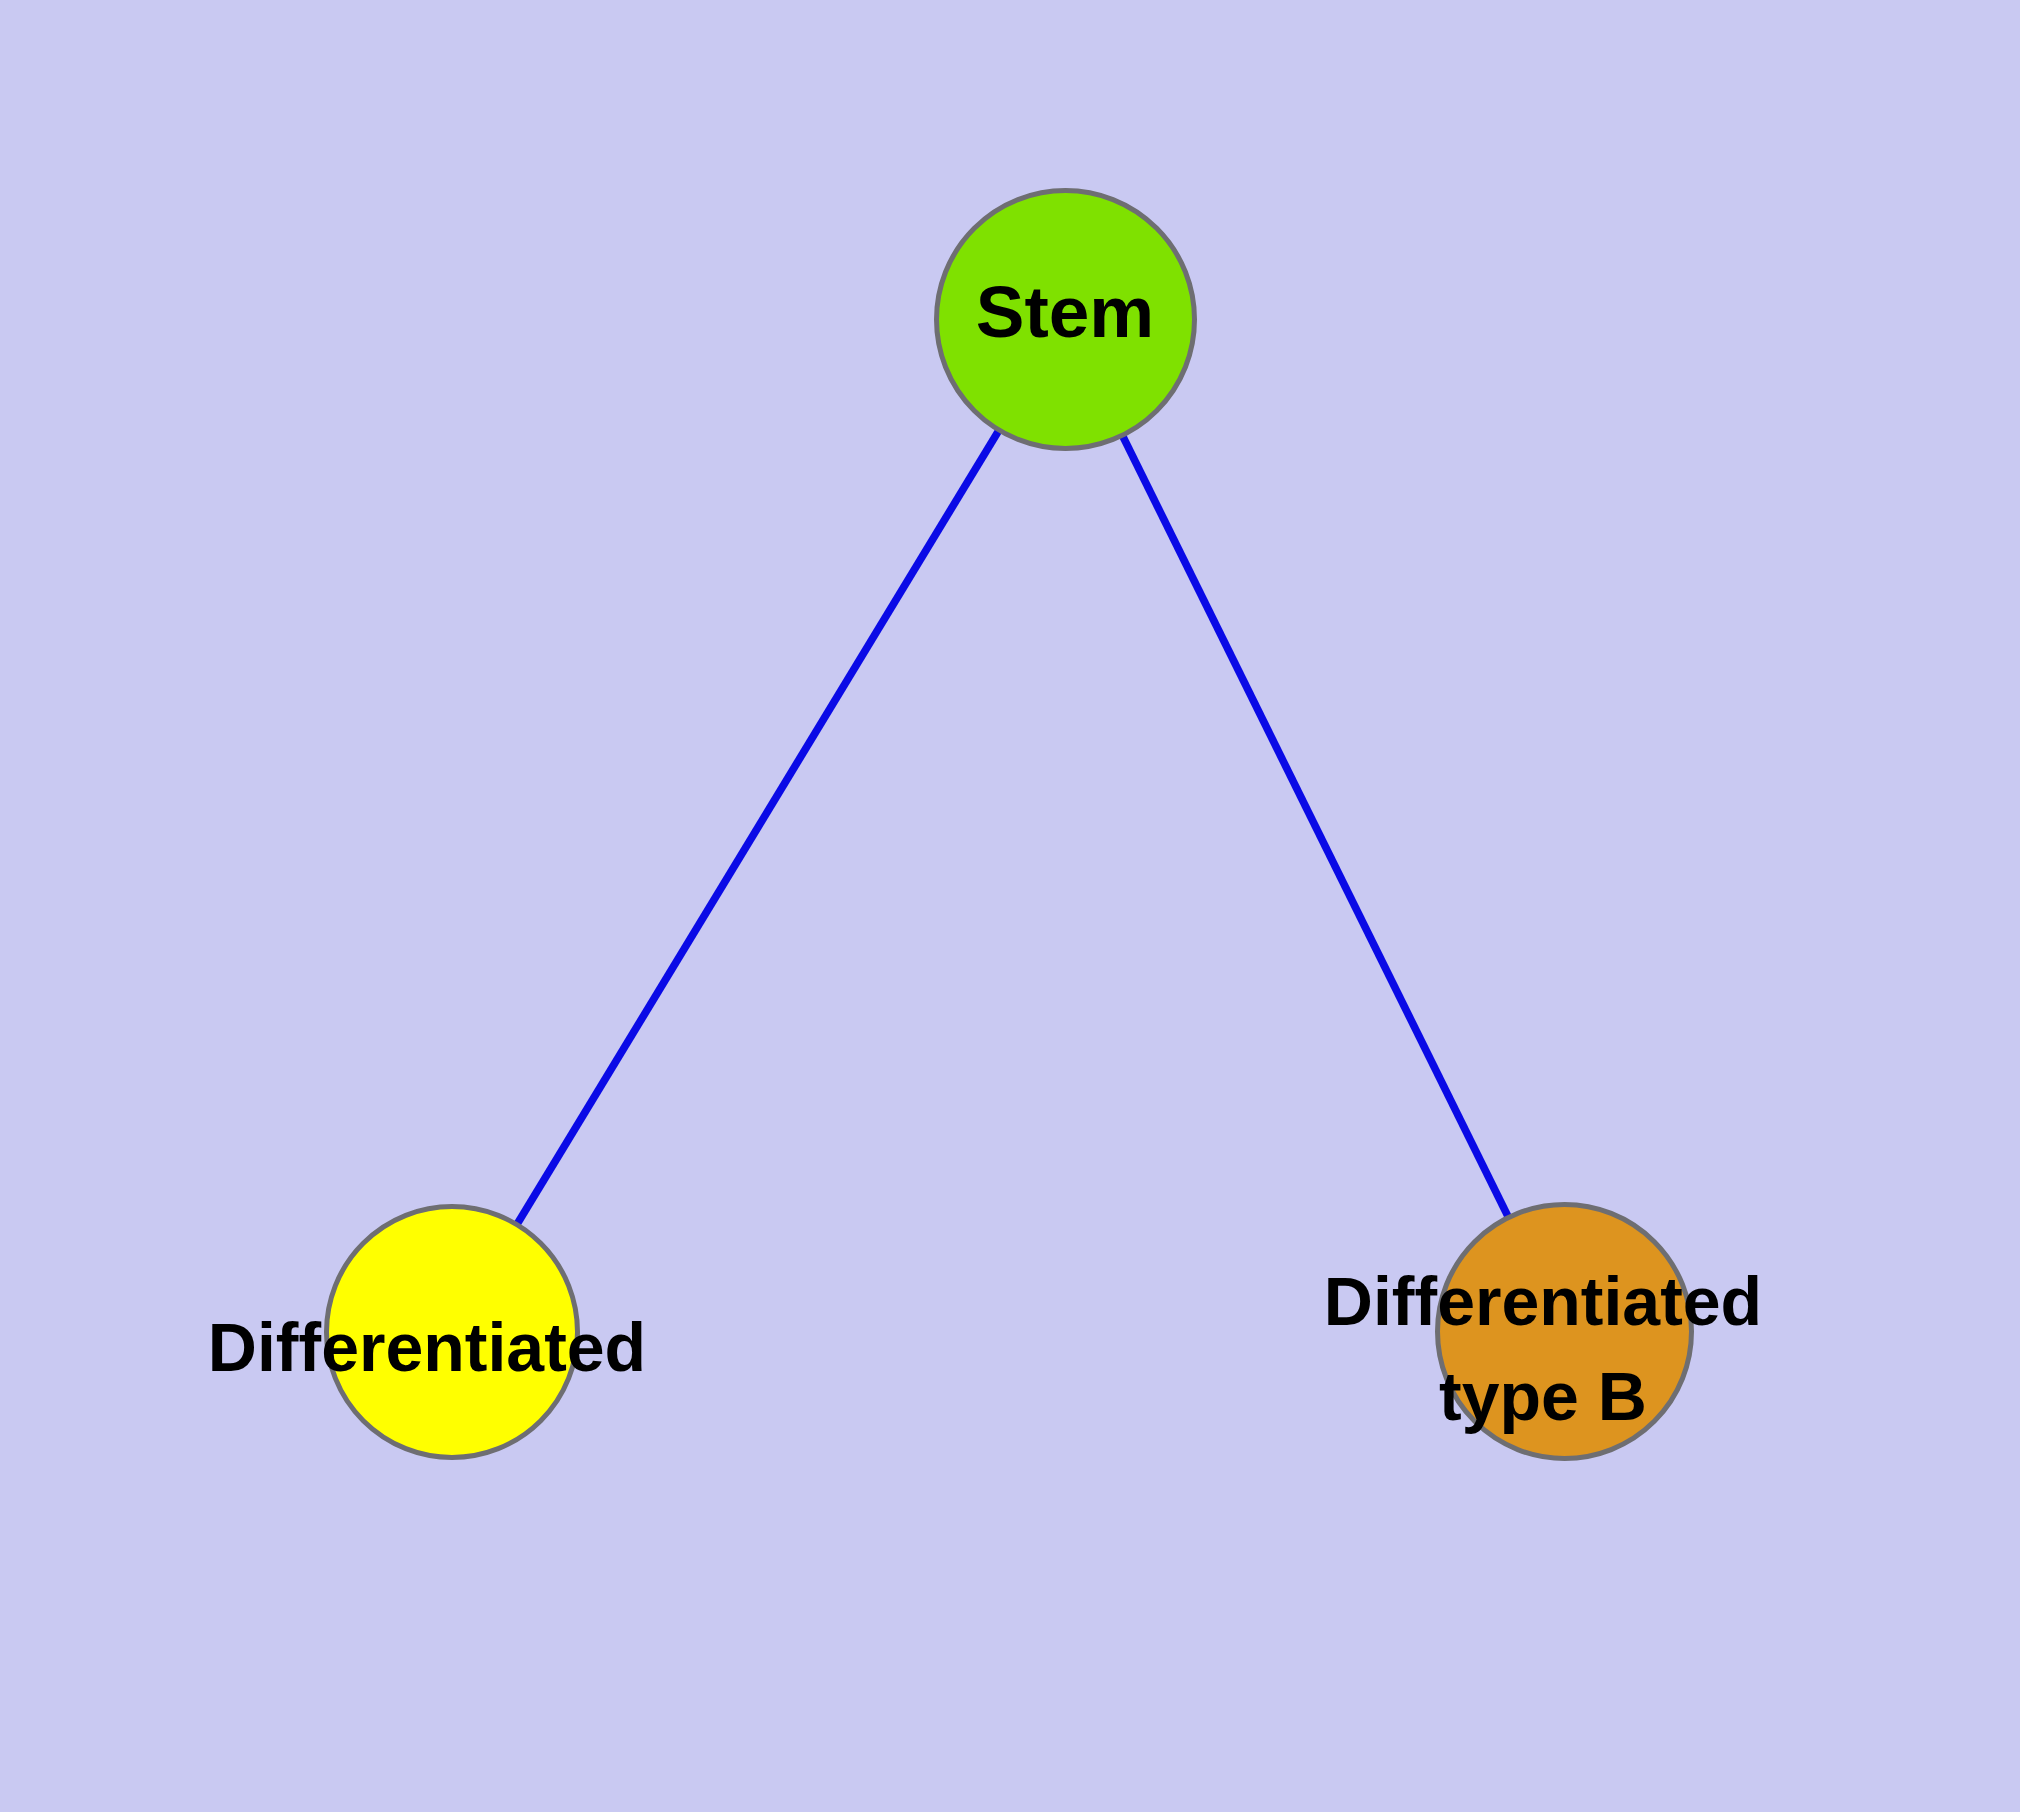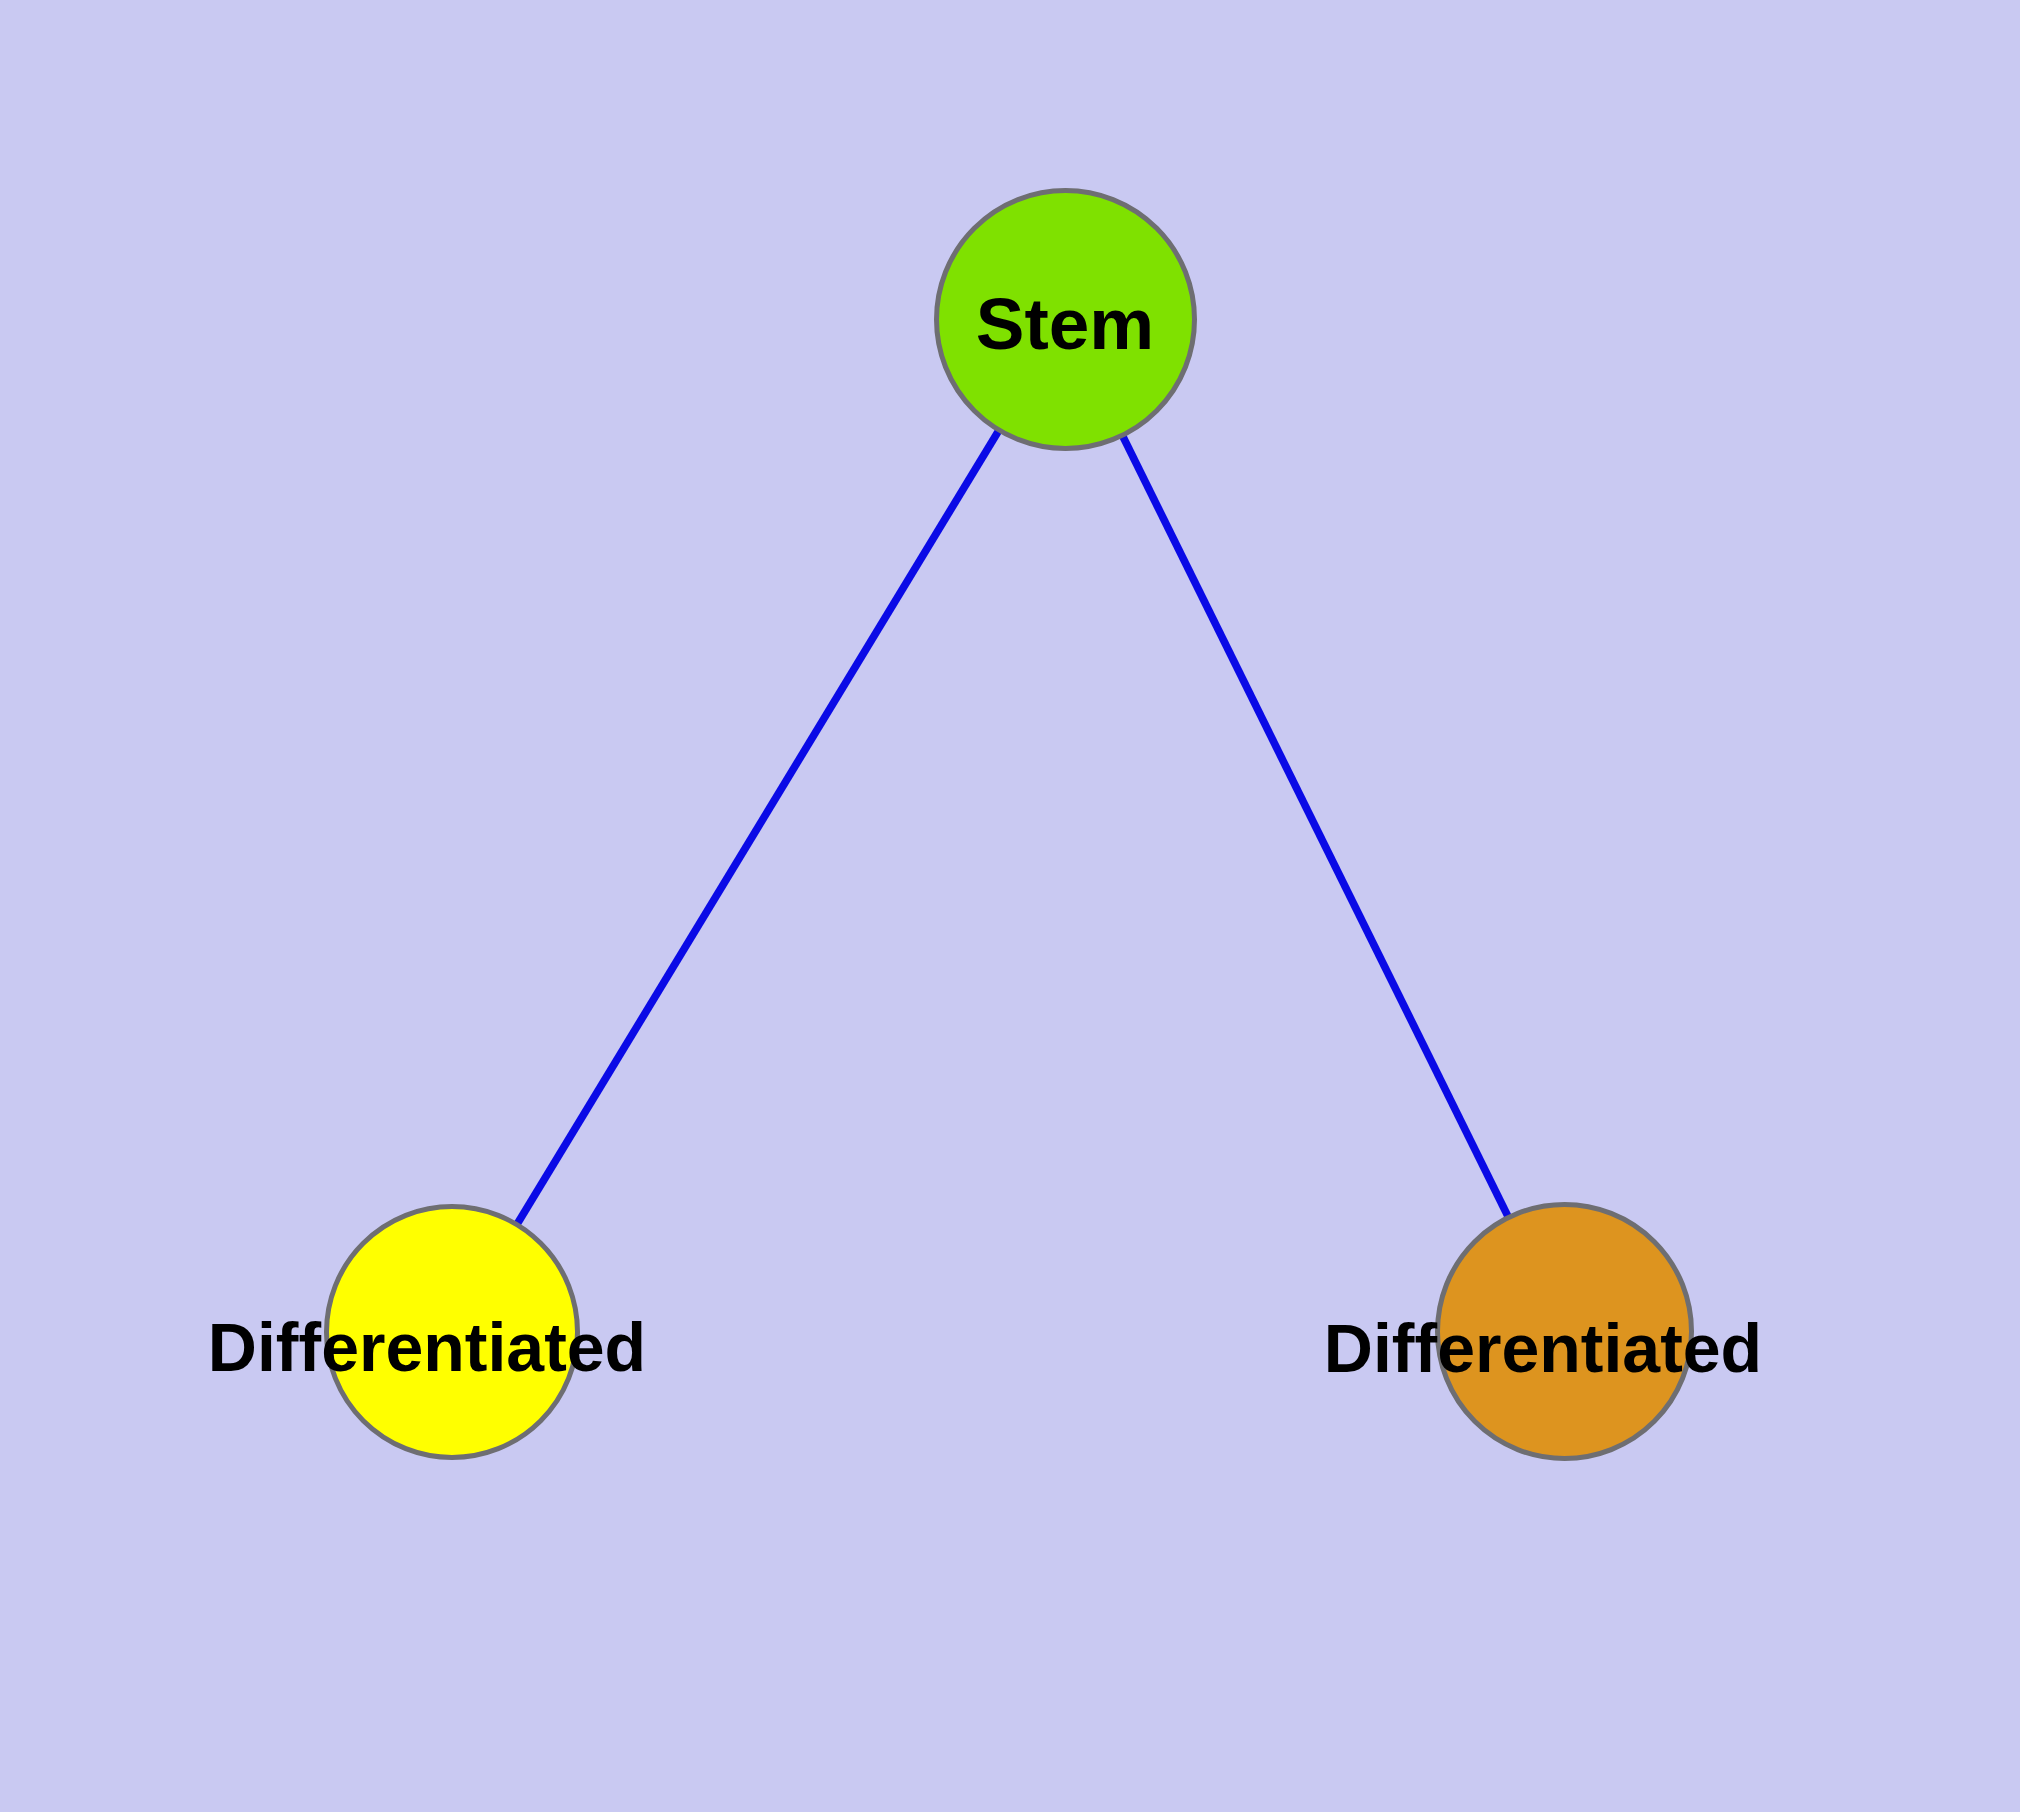--- a/index.html
+++ b/index.html
@@ -51,21 +51,21 @@
     transform: translate(-50%, -50%);
     z-index: 3;
     color: #000000;
     font-weight: bold;
     text-align: center;
     white-space: nowrap;
     line-height: 1.4;
   }
   .label-stem {
     left: 1065px;
-    top: 324px;
+    top: 312px;
     font-size: 73px;
   }
   .label-type-a {
     left: 427px;
     top: 1348px;
     font-size: 68px;
   }
   .label-type-b {
     left: 1543px;
     top: 1349px;
@@ -89,16 +89,17 @@
   <div class="node-label label-stem">
     <span>Stem</span>
   </div>
 
   <div class="node-label label-type-a">
     <div>Differentiated</div>
   </div>
 
   <div class="node-label label-type-b">
     <div>Differentiated</div>
+    <div>type B</div>
   </div>
 
 </div>
 
 
 </body></html>

